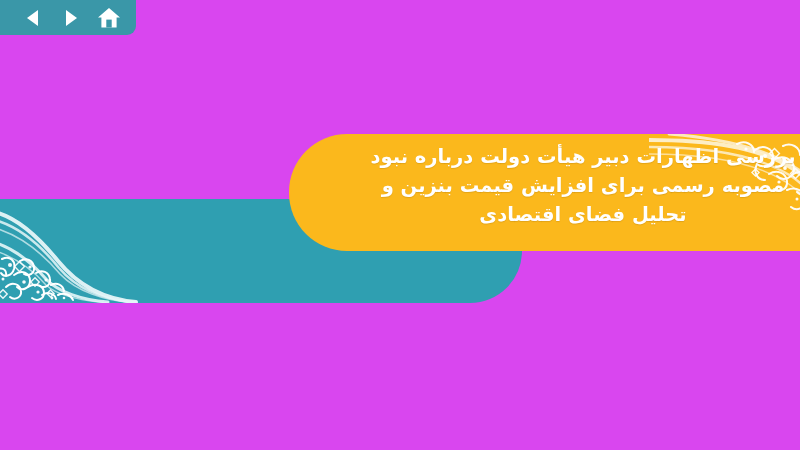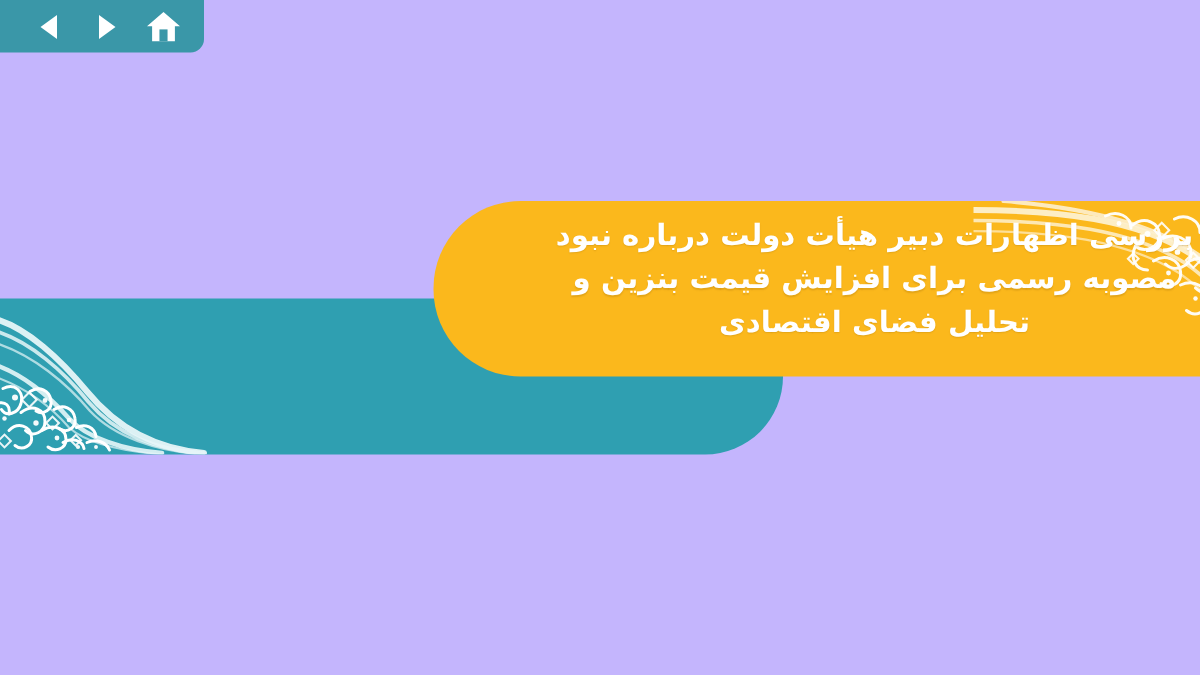--- a/index.html
+++ b/index.html
@@ -9,21 +9,21 @@
     height: 450px;
     overflow: hidden;
     background: #4a4a4a;
     font-family: "DejaVu Sans", sans-serif;
   }
 
   #stage {
     position: relative;
     width: 800px;
     height: 450px;
-    background: #c4b5fd;
+    background: #d946ef;
     overflow: hidden;
   }
 
   
   #navbar {
     position: absolute;
     left: 0;
     top: 0;
     width: 136px;
     height: 35px;

